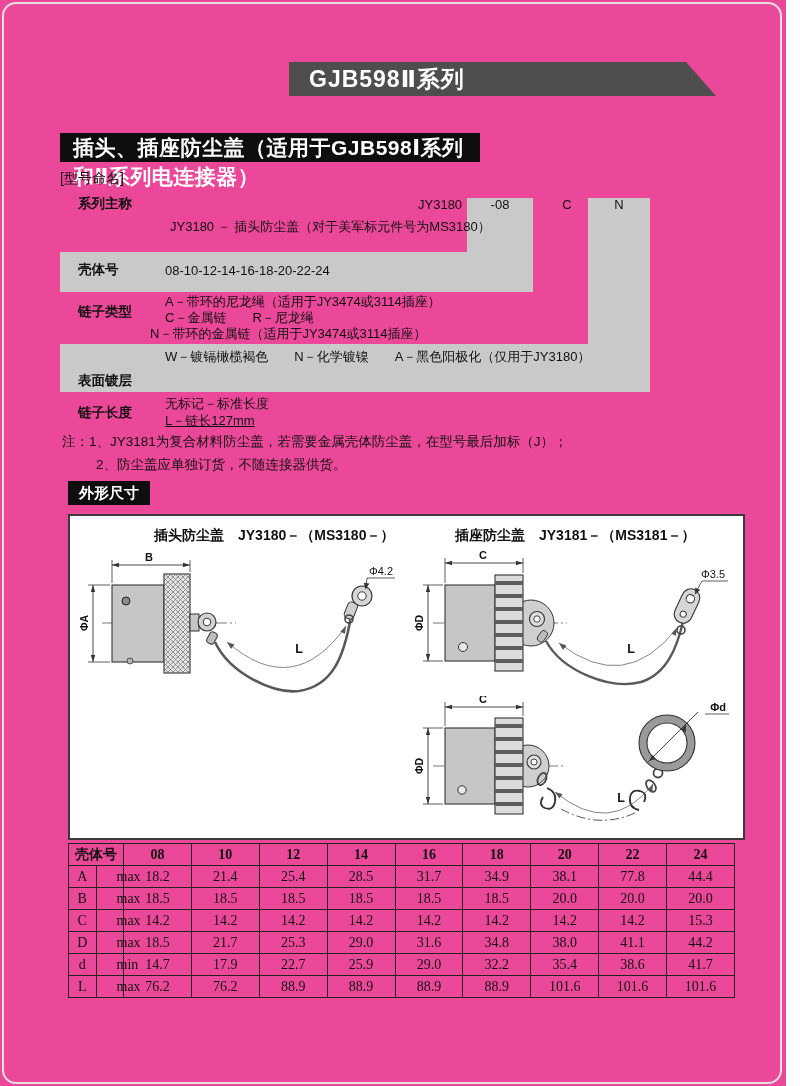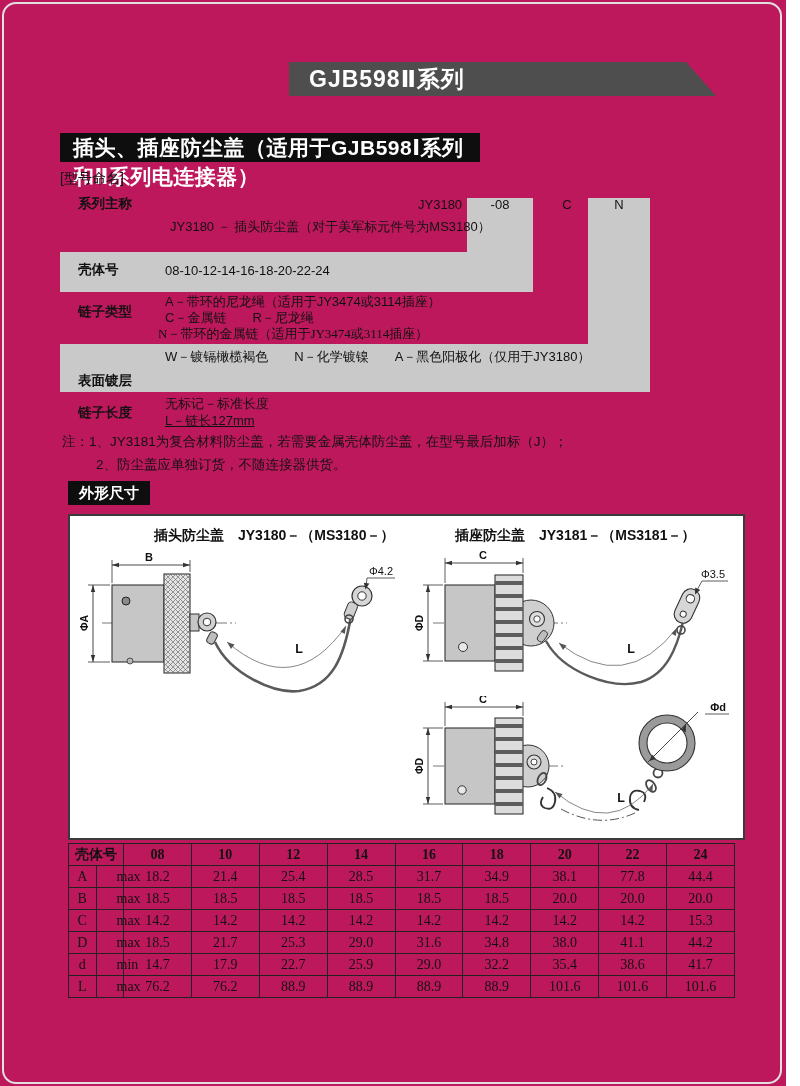--- a/index.html
+++ b/index.html
@@ -1,17 +1,17 @@
 <!DOCTYPE html>
 <html><head>
 <meta charset="utf-8">
 <style>
   * { margin:0; padding:0; box-sizing:border-box; }
   body { background:#fff; font-family:"Liberation Sans","DejaVu Sans",sans-serif; color:#111; }
-  .page { position:relative; width:786px; height:1086px; background:#be185d; overflow:hidden; }
+  .page { position:relative; width:786px; height:1086px; background:#ec4899; overflow:hidden; }
   .page-frame { position:absolute; left:2px; top:2px; right:4px; bottom:2px;
                 border:2px solid #e0e0e0; border-radius:14px; pointer-events:none; }
 
   
   .banner { position:absolute; left:289px; top:62px; width:427px; height:34px;
             background:#4e4e4e; clip-path:polygon(0 0,93% 0,100% 100%,0 100%);
             color:#fff; font-weight:bold; font-size:23px; line-height:34px;
             padding-left:20px; letter-spacing:1px; }
 
   .black-bar { position:absolute; background:#0e0e0e; color:#fff; font-weight:bold; }
@@ -76,21 +76,21 @@
     <div class="diag-text code" style="left:528px; top:5px; width:62px;">N</div>
 
     <div class="diag-text" style="left:110px; top:27px;">JY3180 － 插头防尘盖（对于美军标元件号为MS3180）</div>
 
     <div class="diag-text diag-label" style="left:18px; top:70px;">壳体号</div>
     <div class="diag-text" style="left:105px; top:71px;">08-10-12-14-16-18-20-22-24</div>
 
     <div class="diag-text diag-label" style="left:18px; top:112px;">链子类型</div>
     <div class="diag-text" style="left:105px; top:102px;">A－带环的尼龙绳（适用于JY3474或3114插座）</div>
     <div class="diag-text" style="left:105px; top:118px;">C－金属链　　R－尼龙绳</div>
-    <div class="diag-text" style="left:98px; top:134px;font-family:Liberation Serif, serif;">N－带环的金属链（适用于JY3474或3114插座）</div>
+    <div class="diag-text" style="left:90px; top:134px;">N－带环的金属链（适用于JY3474或3114插座）</div>
 
     <div class="diag-text diag-label" style="left:18px; top:165px;margin-top:16px;">表面镀层</div>
     <div class="diag-text" style="left:105px; top:157px;">W－镀镉橄榄褐色　　N－化学镀镍　　A－黑色阳极化（仅用于JY3180）</div>
 
     <div class="diag-text diag-label" style="left:18px; top:213px;">链子长度</div>
     <div class="diag-text" style="left:105px; top:204px;">无标记－标准长度</div>
     <div class="diag-text" style="left:105px; top:221px;text-decoration:underline;">L－链长127mm</div>
   </div>
 
   <div class="notes" style="left:62px; top:433px;">注：1、JY3181为复合材料防尘盖，若需要金属壳体防尘盖，在型号最后加标（J）；</div>

